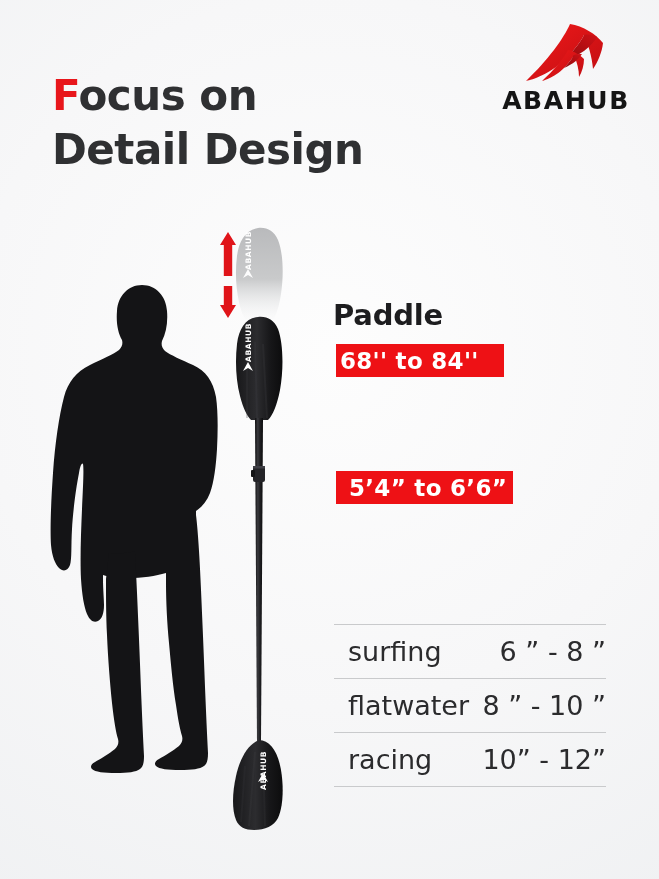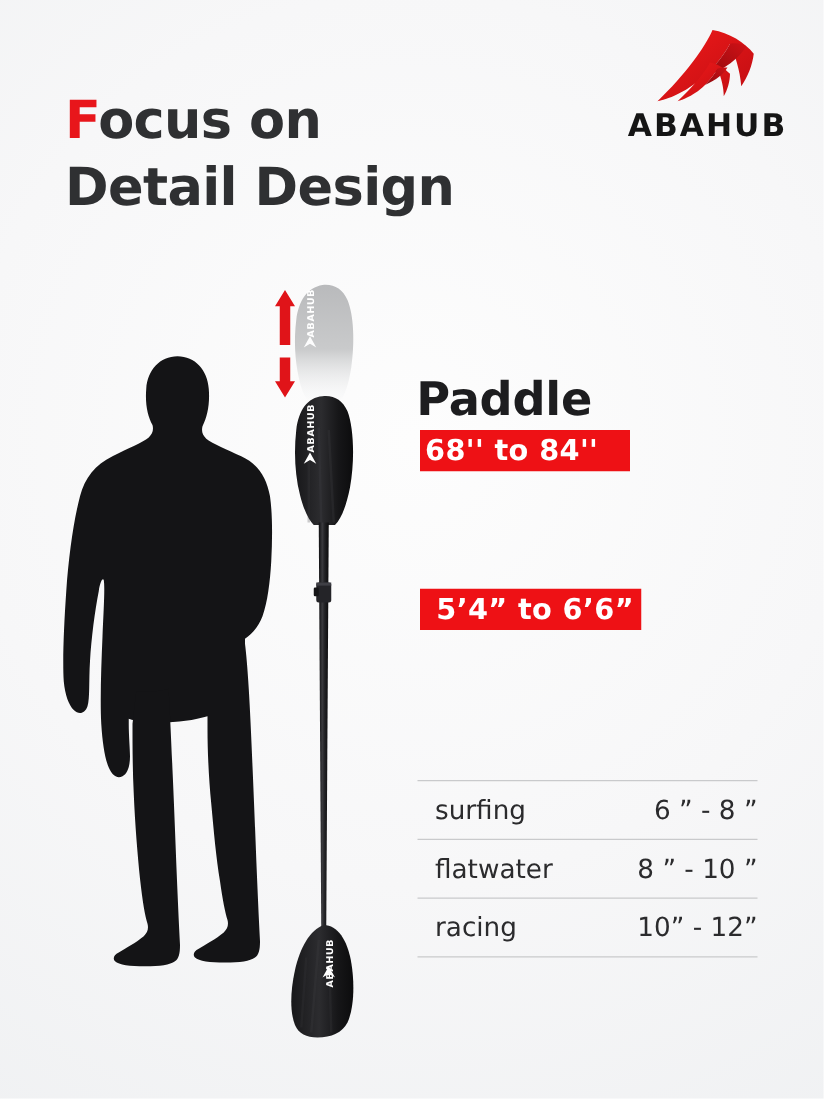--- a/index.html
+++ b/index.html
@@ -62,21 +62,21 @@
 
   
   #paddle { position: absolute; left: 196px; top: 222px; width: 132px; height: 610px; }
 
   
   #arrows { position: absolute; left: 214px; top: 226px; width: 34px; height: 96px; }
 
   
   .spec-title {
     position: absolute;
-    font-size: 37px;
+    font-size: 29px;
     font-weight: 700;
     color: #1d1d1f;
     letter-spacing: -0.2px;
     white-space: nowrap;
   }
   #spec-title-paddle  { left: 333px; top: 298px; }
   #spec-title-paddlers{ left: 333px; top: 403px; }
 
   .spec-badge {
     position: absolute;
@@ -105,21 +105,21 @@
   }
 
   #rec-table {
     position: absolute;
     left: 334px;
     top: 624px;
     width: 272px;
     border-collapse: collapse;
   }
   #rec-table td {
-    font-size: 21px;
+    font-size: 27px;
     color: #2b2b2d;
     padding: 11px 0 11px 14px;
     border-top: 1px solid #c9cacc;
     white-space: nowrap;
   }
   #rec-table tr:last-child td { border-bottom: 1px solid #c9cacc; }
   #rec-table td.value { padding-left: 0; text-align: right; width: 118px; }
 </style>
 </head>
 <body>

